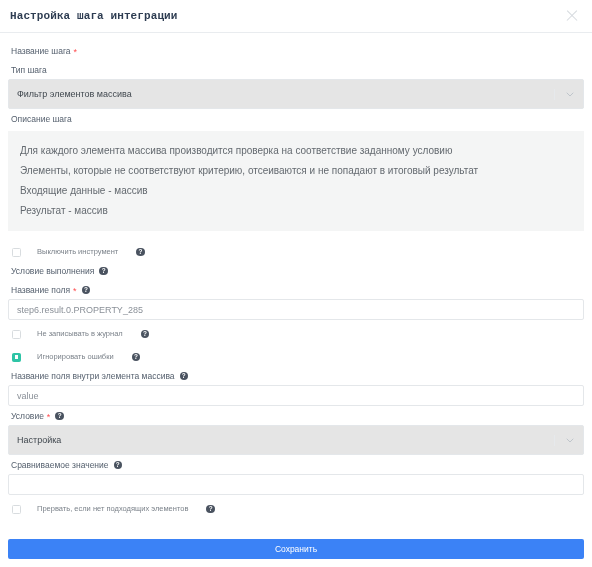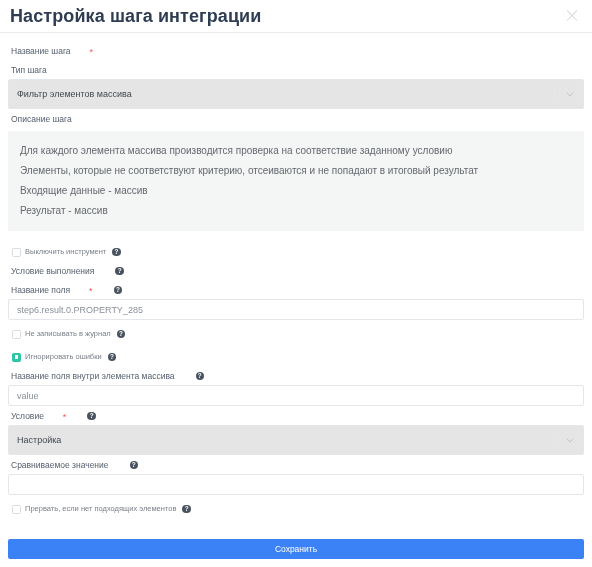--- a/index.html
+++ b/index.html
@@ -28,25 +28,26 @@
   .modal-header {
     height: 33px;
     min-height: 33px;
     border-bottom: 1px solid #e9ecef;
     display: flex;
     align-items: center;
     padding: 0 12px 0 10px;
     box-sizing: border-box;
   }
   .modal-title {
-    font-size: 18px;
+    font-size: 11px;
     font-weight: bold;
     color: #2e3d52;
     letter-spacing: .1px;
     flex: 1;
+    font-family: Liberation Mono, monospace;
   }
   .close-icon {
     width: 16px;
     height: 16px;
     position: relative;
     cursor: pointer;
     opacity: .75;
   }
   .close-icon::before,
   .close-icon::after {
@@ -72,21 +73,21 @@
   .field {
     margin-bottom: 0;
   }
   .field-label {
     font-size: 8.5px;
     color: #55606e;
     line-height: 14px;
     padding: 3px 0 2px 3px;
     display: flex;
     align-items: center;
-    gap: 19px;
+    gap: 3px;
     white-space: nowrap;
   }
   .req {
     color: #ff4d4f;
     font-size: 9px;
     line-height: 8px;
     position: relative;
     top: 1px;
   }
 
@@ -166,21 +167,21 @@
     color: #63696f;
     line-height: 11px;
     padding: 4px 0 5px 0;
     white-space: nowrap;
   }
 
   
   .checkbox-row {
     display: flex;
     align-items: center;
-    gap: 4px;
+    gap: 16px;
     padding: 4px 0 4px 4px;
     white-space: nowrap;
   }
   .cb {
     width: 9px;
     height: 9px;
     border: 1px solid #d8dcdf;
     border-radius: 1.5px;
     background: #ffffff;
     box-sizing: border-box;

